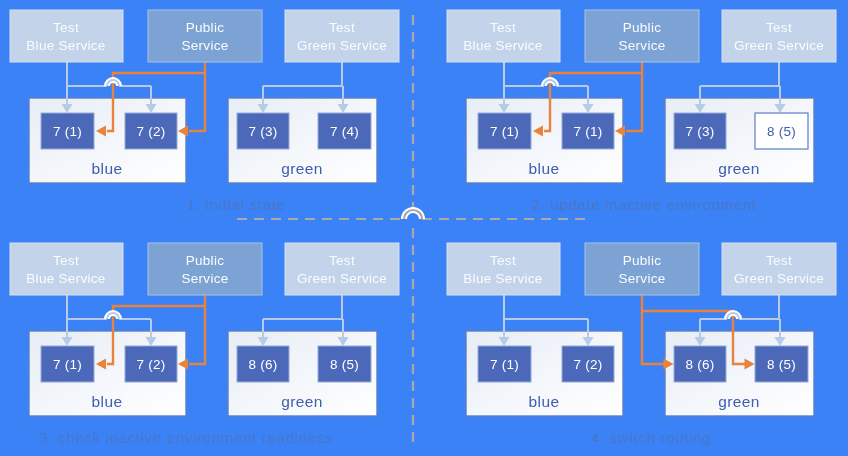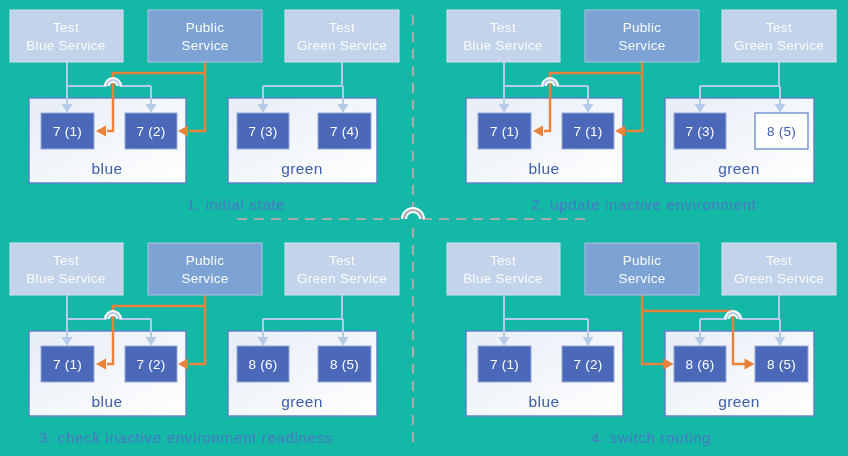--- a/index.html
+++ b/index.html
@@ -1,16 +1,16 @@
 <!DOCTYPE html>
 <html><head>
 <meta charset="utf-8">
 <style>
   html,body{margin:0;padding:0;background:#ffffff;}
-  .stage{position:relative;width:848px;height:456px;background:#14b8a6;overflow:hidden;
+  .stage{position:relative;width:848px;height:456px;background:#3b82f6;overflow:hidden;
          font-family:"Liberation Sans",sans-serif;}
   svg text{font-family:"Liberation Sans",sans-serif;}
   .svc-t{fill:#fbfcfe;font-size:13.5px;letter-spacing:0.3px;text-anchor:middle;}
   .pod-t{fill:#ffffff;font-size:13.5px;letter-spacing:0.2px;text-anchor:middle;}
   .pod-t-o{fill:#3f5eae;}
   .env-t{fill:#3e5fae;font-size:15.5px;letter-spacing:0.4px;text-anchor:middle;}
   .cap-t{fill:#4a76c6;font-size:15px;letter-spacing:0.7px;text-anchor:middle;}
   .svc-light{fill:#c3d3ea;stroke:#d5e1f1;stroke-width:1;}
   .svc-med{fill:#7da3d4;stroke:#a9c3e3;stroke-width:1;}
   .env{stroke:#5b7fc7;stroke-width:1.4;}

